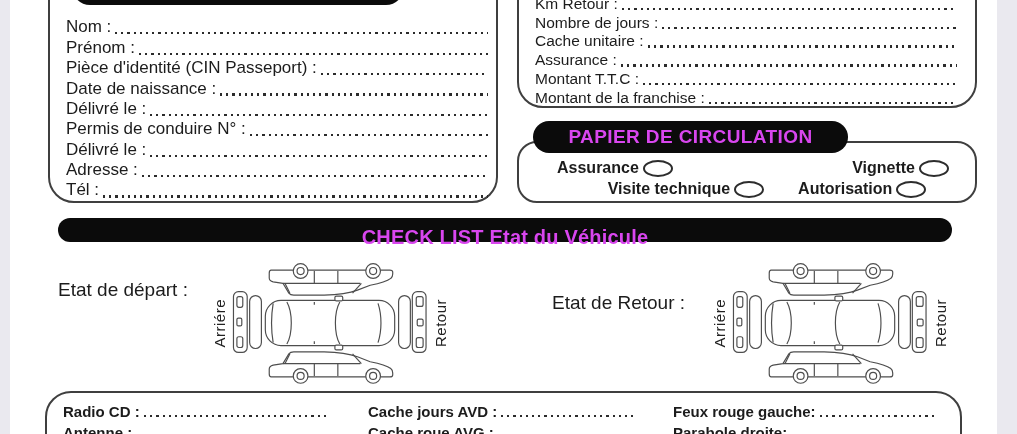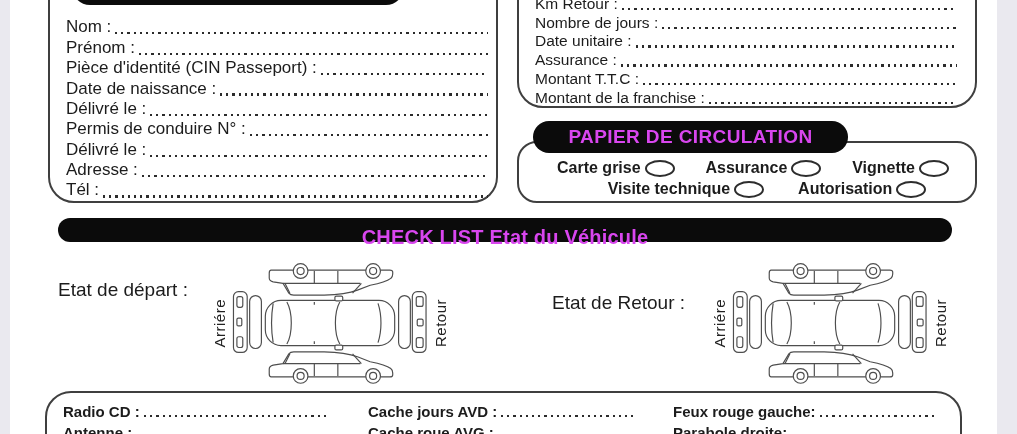--- a/index.html
+++ b/index.html
@@ -168,44 +168,40 @@
   <div class="rental-fields">
     <div class="frow">
         <span class="flabel">Km Retour :</span>
         <span class="leader"></span>
       </div>
     <div class="frow">
         <span class="flabel">Nombre de jours :</span>
         <span class="leader"></span>
       </div>
     <div class="frow">
-        <span class="flabel">Date unitaire :</span>
+        <span class="flabel">Cache unitaire :</span>
         <span class="leader"></span>
       </div>
     <div class="frow">
         <span class="flabel">Assurance :</span>
         <span class="leader"></span>
       </div>
     <div class="frow">
         <span class="flabel">Montant T.T.C :</span>
         <span class="leader"></span>
       </div>
     <div class="frow">
         <span class="flabel">Montant de la franchise :</span>
         <span class="leader"></span>
       </div>
   </div>
 
   <div class="pill circ-banner">PAPIER DE CIRCULATION</div>
   <div class="box circ-box">
     <div class="circ-row r1">
-      <span class="citem">
-          <span>Carte grise</span>
-          <span class="oval"></span>
-        </span>
       <span class="citem">
           <span>Assurance</span>
           <span class="oval"></span>
         </span>
       <span class="citem">
           <span>Vignette</span>
           <span class="oval"></span>
         </span>
     </div>
     <div class="circ-row r2">

